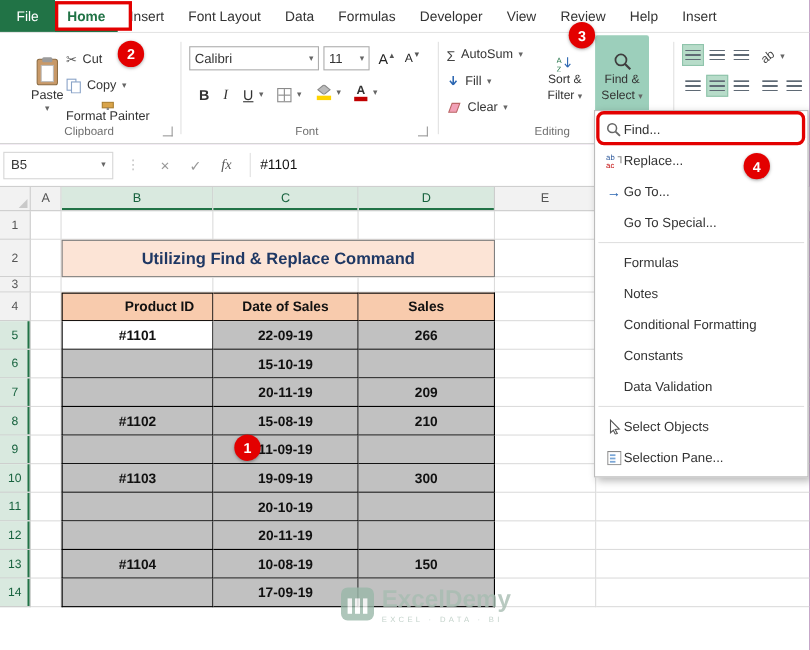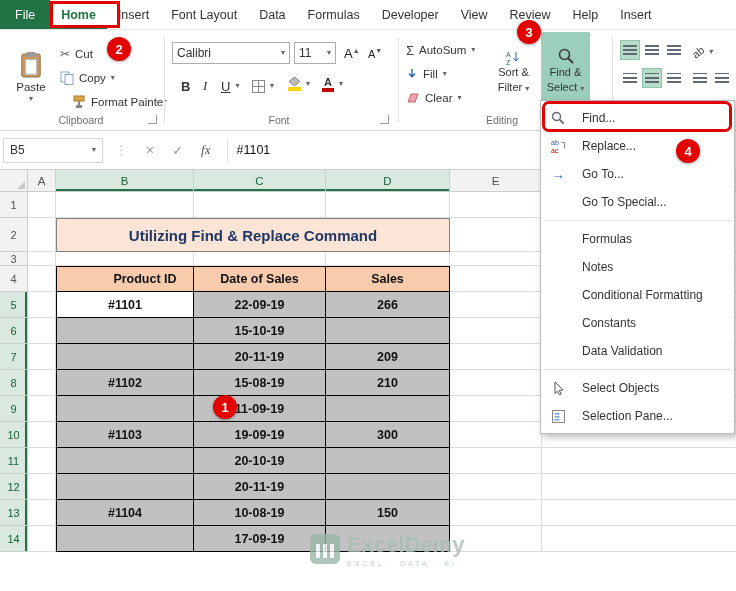--- a/index.html
+++ b/index.html
@@ -12,21 +12,21 @@
   .tab-file { background: #217346; color: #fff; padding: 0 15px; }
   .tab-active { color: #217346; font-weight: 700; box-shadow: inset 0 -2.5px 0 #217346; }
 
   
   .ribbon { position: absolute; top: 30px; left: 0; width: 100%; height: 101px; background: #fff; border-bottom: 1px solid #d5d5d5; font-size: 11.5px; }
   .vsep { position: absolute; top: 8px; height: 84px; width: 1px; background: #e2e2e2; }
   .glabel { position: absolute; bottom: 4px; font-size: 10.5px; color: #707070; text-align: center; }
   .launcher { position: absolute; bottom: 6px; width: 9px; height: 9px; border-right: 1.5px solid #9a9a9a; border-bottom: 1.5px solid #9a9a9a; }
   .car { font-size: 8px; color: #666; line-height: 1; }
   .rrow { position: absolute; display: flex; align-items: center; column-gap: 5px; height: 20px; white-space: nowrap; }
-  .paste { position: absolute; left: 8px; top: 8px; width: 46px; height: 78px; display: flex; flex-direction: column; align-items: center; justify-content: center; gap: 2px; }
+  .paste { position: absolute; left: 20px; top: 8px; width: 46px; height: 78px; display: flex; flex-direction: column; align-items: center; justify-content: center; gap: 2px; }
   .combo { position: absolute; height: 22px; border: 1px solid #adadad; display: flex; align-items: center; justify-content: space-between; padding: 0 4px; font-size: 12px; background: #fff; top: 12px; }
   .fmtB { font-weight: 700; font-size: 13px; }
   .fmtI { font-style: italic; font-family: "Liberation Serif", serif; font-size: 13px; }
   .fmtU { text-decoration: underline; font-size: 13px; }
   .bicon { width: 13px; height: 13px; border: 1px solid #8a8a8a; display: inline-block;
     background: linear-gradient(#8a8a8a,#8a8a8a) center/100% 1px no-repeat, linear-gradient(#8a8a8a,#8a8a8a) center/1px 100% no-repeat; }
   .colstack { display: inline-flex; flex-direction: column; align-items: center; }
   .ybar { width: 13px; height: 4px; background: #ffd400; margin-top: 1px; }
   .rbar { width: 12px; height: 4px; background: #c00000; margin-top: 1px; }
   .afont { font-size: 13px; color: #222; }
@@ -68,21 +68,21 @@
   .cfill { flex: 1; border-bottom: 1px solid #dcdcdc; }
   .titlecell { width: 394px; background: #fce4d6; border: 1px solid #808080; display: flex; align-items: center; justify-content: center; font-size: 15px; font-weight: 700; color: #1f3864; }
   .th { background: #f8cbad; font-weight: 700; color: #111; display: flex; align-items: center; justify-content: center; font-size: 12.5px; border-top: 1px solid #000; border-right: 1px solid #000; border-bottom: 1px solid #000; }
   .th.first { border-left: 1px solid #000; padding-left: 40px; }
   .dc { background: #c1c1c1; display: flex; align-items: center; justify-content: center; font-size: 12.5px; font-weight: 600; color: #111; border-right: 1px solid #000; border-bottom: 1px solid #000; }
   .dc.first { border-left: 1px solid #000; }
   .dc.active { background: #fff; }
 
   
   .menu { position: absolute; left: 540px; top: 100px; width: 195px; background: #fff; border: 1px solid #bcbcbc; box-shadow: 3px 3px 7px rgba(0,0,0,.28); padding: 3px 0; z-index: 5; }
-  .mitem { height: 28px; display: flex; align-items: center; gap: 15px; padding: 0 8px; font-size: 12px; color: #333; white-space: nowrap; }
+  .mitem { height: 28px; display: flex; align-items: center; gap: 0; padding: 0 8px; font-size: 12px; color: #333; white-space: nowrap; }
   .micon { width: 18px; min-width: 18px; display: flex; align-items: center; justify-content: center; }
   .msep { height: 1px; background: #e0e0e0; margin: 4px 3px; }
   .gicon { color: #2b66b1; font-weight: 700; font-size: 13px; }
 
   
   .watermark { position: absolute; left: 310px; top: 534px; display: flex; align-items: flex-start; gap: 7px; opacity: .8; z-index: 2; }
   .wlogo { width: 30px; height: 30px; background: #9ab8a9; border-radius: 6px; position: relative; }
   .wlogo::after { content: ""; position: absolute; left: 6px; bottom: 6px; width: 18px; height: 14px;
     background: linear-gradient(to right, #fff 0 4px, transparent 4px 7px, #fff 7px 11px, transparent 11px 14px, #fff 14px 18px); }
   .wbrand { font-size: 22px; font-weight: 700; color: #a8bdb2; line-height: 1; }
@@ -128,21 +128,21 @@
       <span>Cut</span>
     </div>
     <div class="rrow" style="left:60px; top:38px;">
       <svg width="14" height="14">
           <rect x="1" y="1" width="8" height="10" fill="#fff" stroke="#8aa4c8"></rect>
           <rect x="5" y="3.5" width="8" height="10" fill="#fff" stroke="#8aa4c8"></rect>
         </svg>
       <span>Copy</span>
       <span class="car">▾</span>
     </div>
-    <div class="rrow" style="left:72px; top:62px;">
+    <div class="rrow" style="left:60px; top:62px;flex-direction:column;">
       <svg width="14" height="14">
           <rect x="2" y="1" width="10" height="5" fill="#d9a44a" stroke="#a97d2f"></rect>
           <rect x="6" y="6" width="2" height="4" fill="#888"></rect>
           <rect x="4" y="10" width="6" height="3" fill="#888"></rect>
         </svg>
       <span>Format Painter</span>
     </div>
     <div class="glabel" style="left:0; width:162px;">Clipboard</div>
     <div class="launcher" style="left:148px;"></div>
     <div class="vsep" style="left:164px;"></div>

